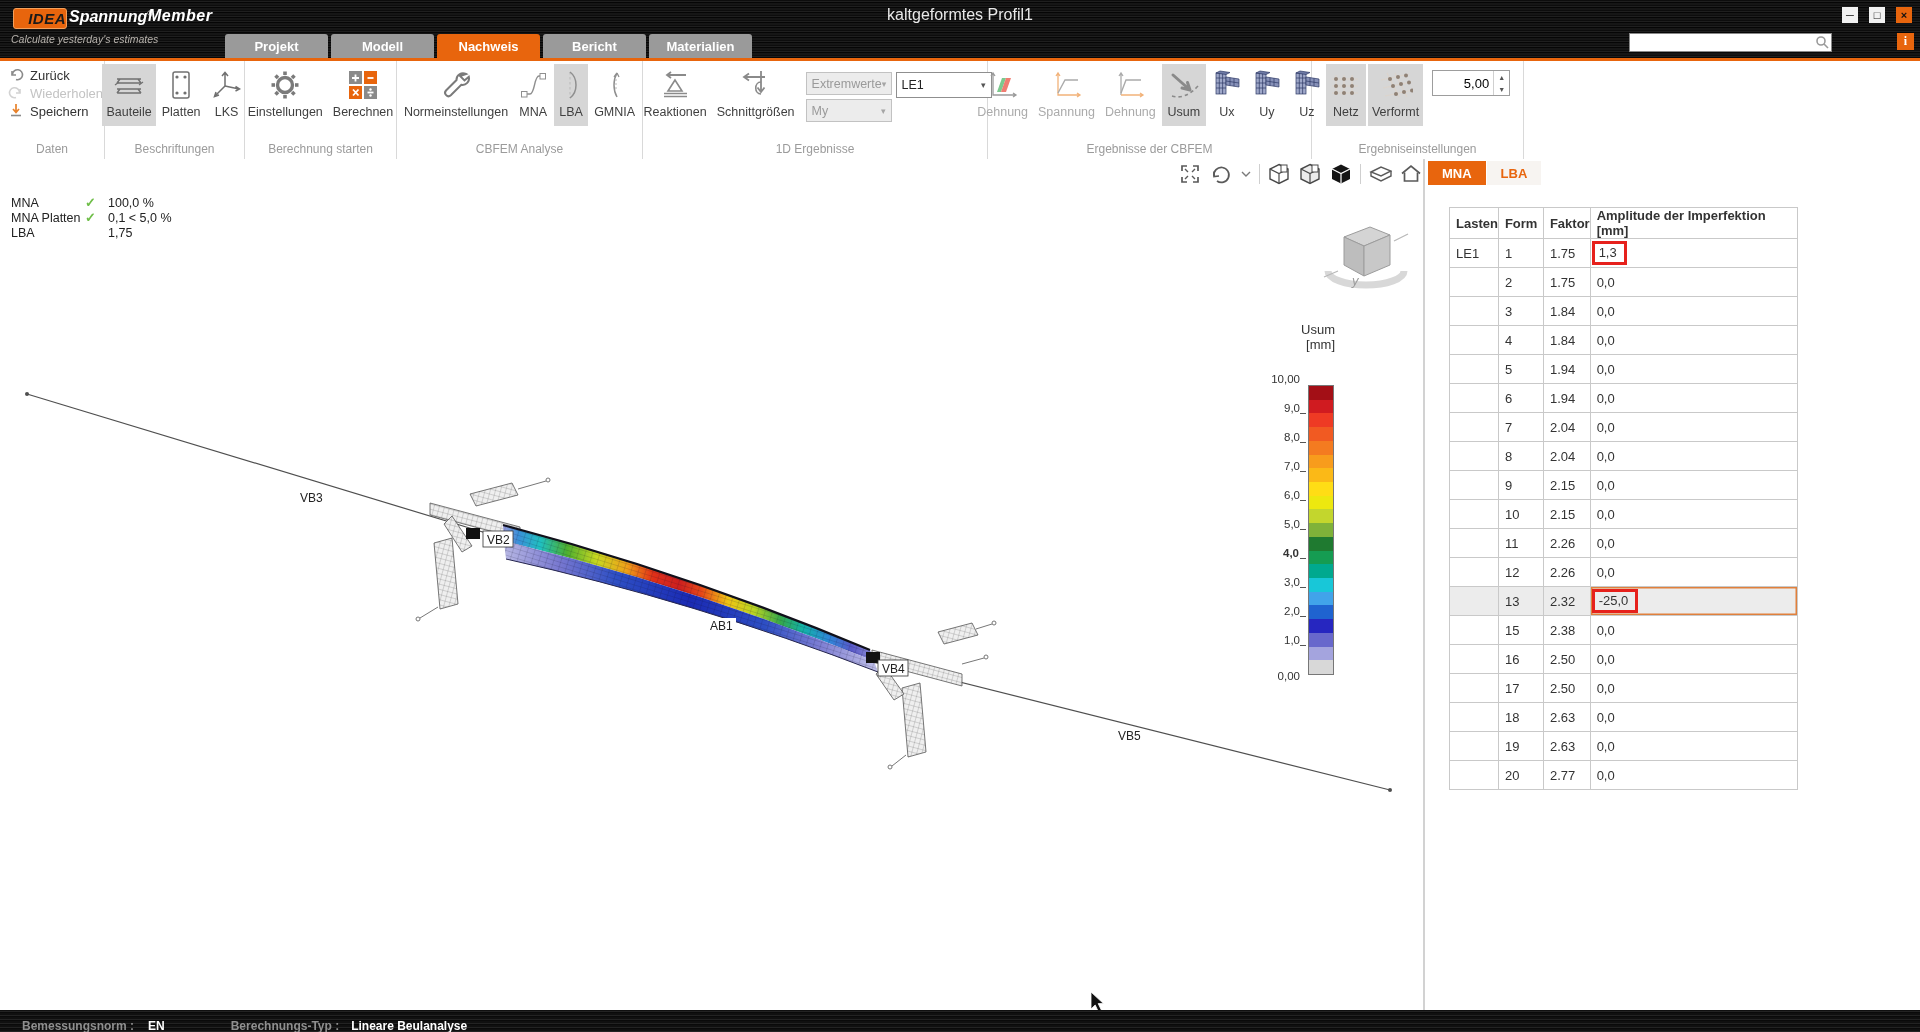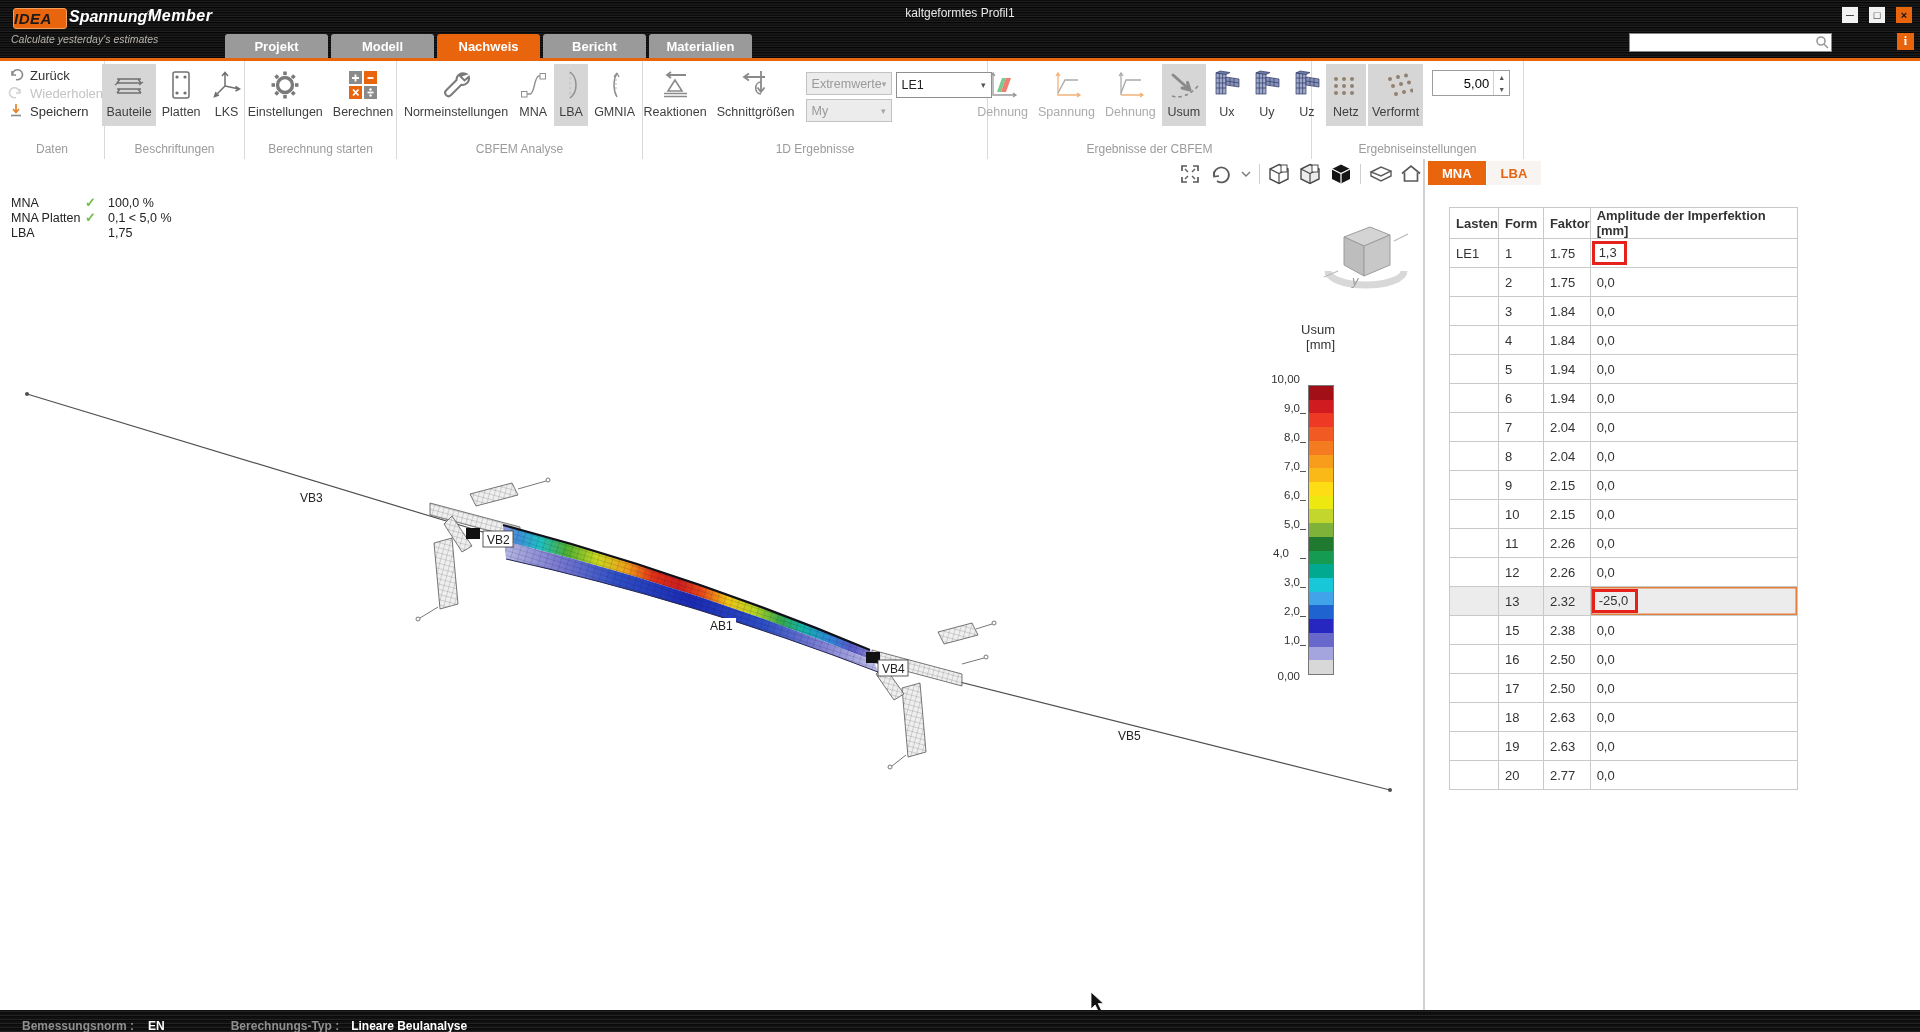--- a/index.html
+++ b/index.html
@@ -4,27 +4,27 @@
 <style>
   html,body{margin:0;padding:0;background:#fff;width:1920px;height:1032px;overflow:hidden;
     font-family:"Liberation Sans",sans-serif;}
   .app{position:relative;width:1920px;height:1032px;background:#fff;}
 
   
   .topchrome{position:absolute;left:0;top:0;width:1920px;height:58px;
     background:#101010;
     background-image:repeating-linear-gradient(0deg,#060606 0 1px,#1f1f1f 1px 2px,#0d0d0d 2px 3px,#161616 3px 5px);}
   .logobox{position:absolute;left:13px;top:8px;width:52px;height:19px;background:#E8650D;
-    border-radius:3px;border:1px solid #f5a05a;display:flex;align-items:center;justify-content:flex-start;
+    border-radius:3px;border:1px solid #f5a05a;display:flex;align-items:center;justify-content:flex-end;
     color:#1a1a1a;font-weight:bold;font-style:italic;font-size:15px;letter-spacing:.5px;}
   .logotext{position:absolute;left:69px;top:8px;color:#fff;font-weight:bold;font-style:italic;font-size:16px;}
   .logotext sup{font-size:8px;}
   .moduletext{position:absolute;left:148px;top:7px;color:#fff;font-weight:bold;font-style:italic;font-size:16px;letter-spacing:.5px;}
   .tagline{position:absolute;left:11px;top:33px;color:#b9b4ae;font-style:italic;font-size:10.5px;}
-  .doctitle{position:absolute;left:0;top:6px;width:100%;text-align:center;color:#e8e8e8;font-size:12px;pointer-events:none;}
+  .doctitle{position:absolute;left:0;top:6px;width:100%;text-align:center;color:#e8e8e8;font-size:16px;pointer-events:none;}
   .winbtns{position:absolute;right:8px;top:7px;display:flex;gap:11px;}
   .winbtn{width:16px;height:16px;background:#f2f2f2;color:#111;display:flex;align-items:center;justify-content:center;
     font-size:11px;font-weight:bold;line-height:1;}
   .winbtn.close{background:#E8650D;}
   .navtabs{position:absolute;left:214px;top:34px;display:flex;gap:3px;padding-left:11px;}
   .ntab{width:103px;height:24px;background:#9a9a9a;color:#fff;font-weight:bold;font-size:13px;
     display:flex;align-items:center;justify-content:center;border-radius:3px 3px 0 0;}
   .ntab.active{background:#E8650D;}
   .searchwrap{position:absolute;left:1629px;top:33px;width:201px;height:17px;background:#fff;border:1px solid #888;}
   .searchwrap input{position:absolute;left:2px;top:0;width:180px;height:15px;border:none;outline:none;font-size:11px;
@@ -651,21 +651,21 @@
         <div class="ltick" style="top: 243px; position: absolute; right: 123px;">9,0</div>
         <div class="ldash" style="top: 254px;"></div>
         <div class="ltick" style="top: 272px; position: absolute; right: 123px;">8,0</div>
         <div class="ldash" style="top: 283px;"></div>
         <div class="ltick" style="top: 301px; position: absolute; right: 123px;">7,0</div>
         <div class="ldash" style="top: 312px;"></div>
         <div class="ltick" style="top: 330px; position: absolute; right: 123px;">6,0</div>
         <div class="ldash" style="top: 341px;"></div>
         <div class="ltick" style="top: 359px; position: absolute; right: 123px;">5,0</div>
         <div class="ldash" style="top: 370px;"></div>
-        <div class="ltick" style="top: 388px; position: absolute; right: 134px;">4,0</div>
+        <div class="ltick" style="top: 388px; position: absolute; right: 124px; font-weight: bold;">4,0</div>
         <div class="ldash" style="top: 399px;"></div>
         <div class="ltick" style="top: 417px; position: absolute; right: 123px;">3,0</div>
         <div class="ldash" style="top: 428px;"></div>
         <div class="ltick" style="top: 446px; position: absolute; right: 123px;">2,0</div>
         <div class="ldash" style="top: 457px;"></div>
         <div class="ltick" style="top: 475px; position: absolute; right: 123px;">1,0</div>
         <div class="ldash" style="top: 486px;"></div>
         <div class="ltick" style="top: 511px; position: absolute; right: 123px;">0,00</div>
       </div>
 

